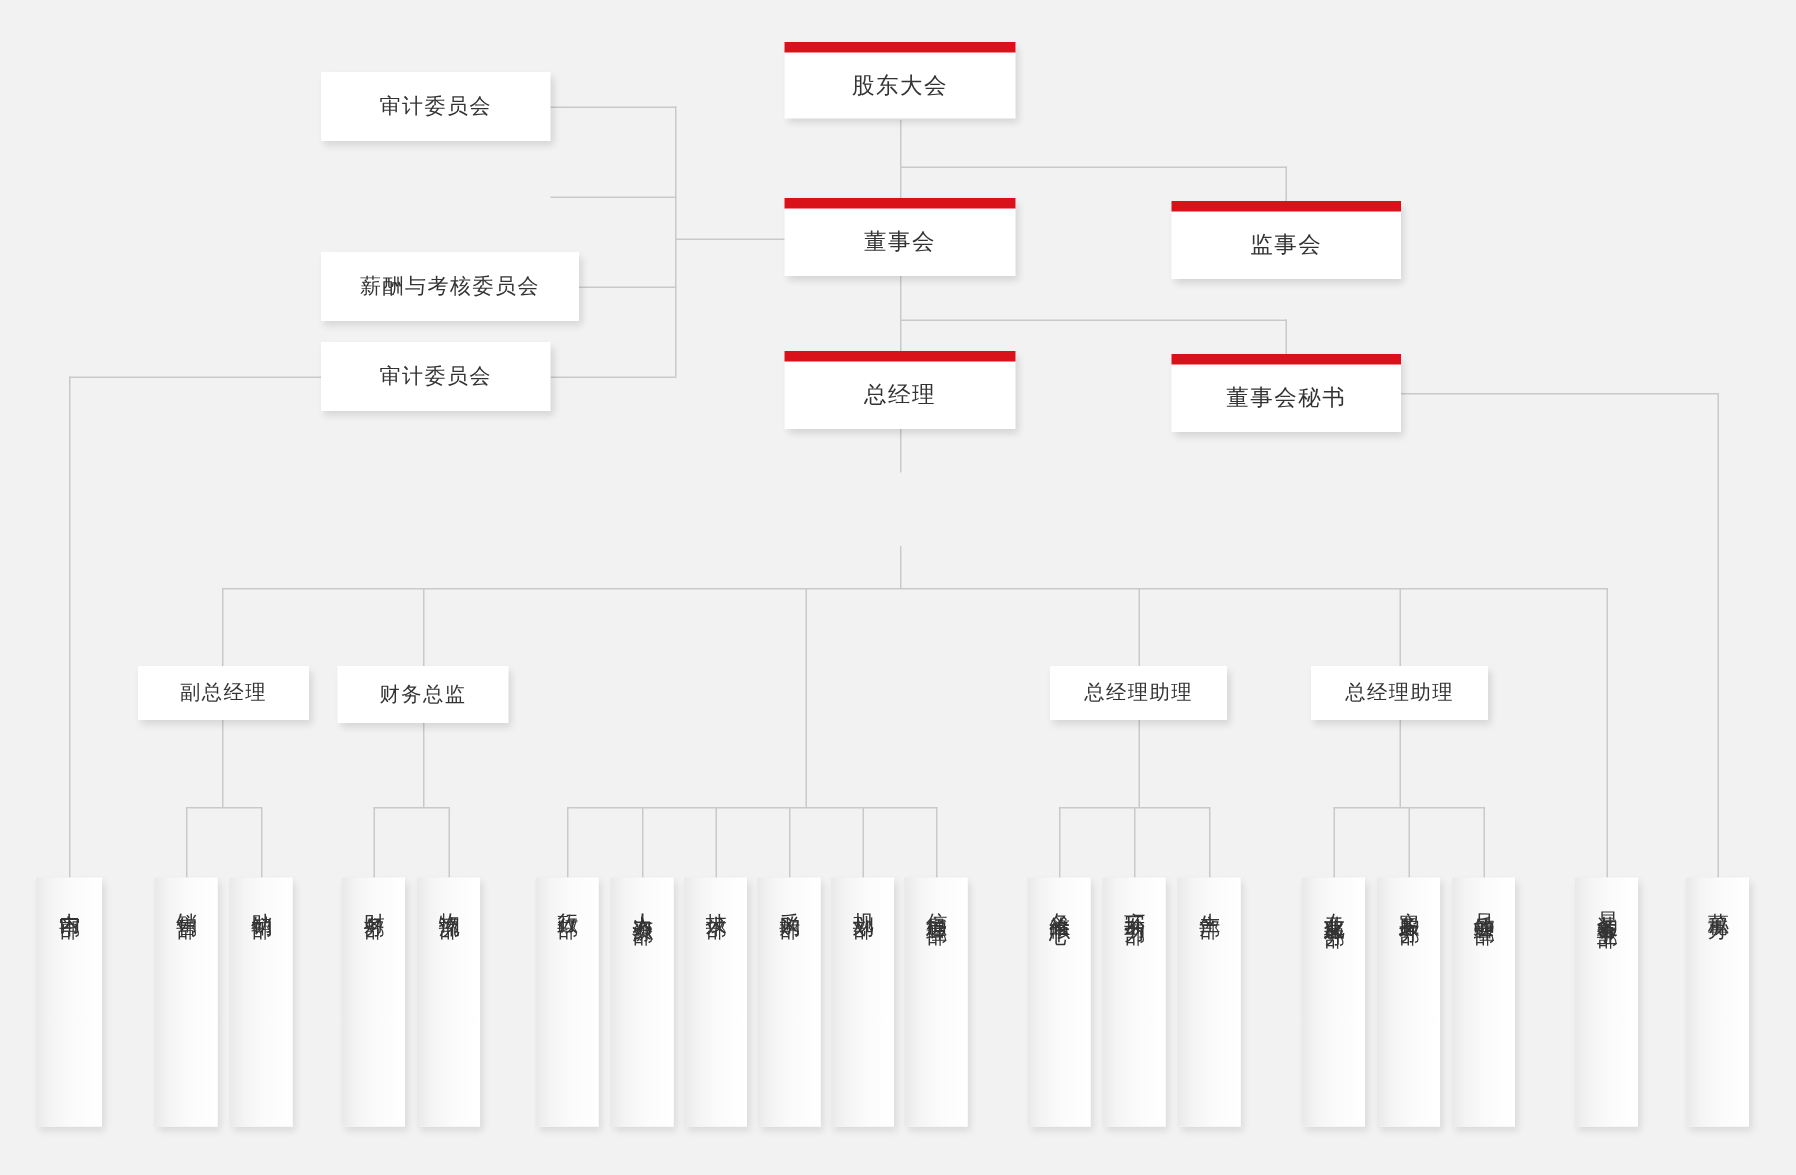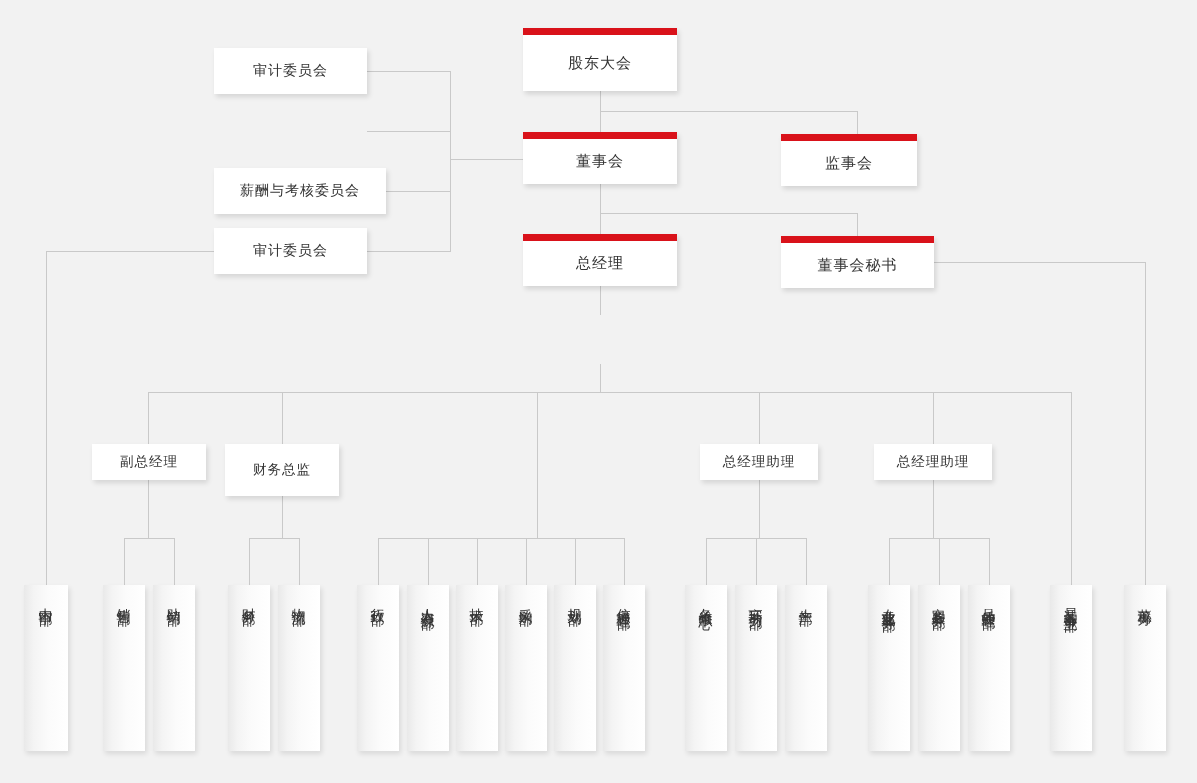--- a/index.html
+++ b/index.html
@@ -172,31 +172,31 @@
   <div class="line v" style="left:706px; top:538px; height:47px;"></div>
   <div class="line v" style="left:756px; top:538px; height:47px;"></div>
   <div class="line v" style="left:806px; top:538px; height:47px;"></div>
 
   <div class="line v" style="left:933px; top:480px; height:58px;"></div>
   <div class="line h" style="left:889px; top:538px; width:101px;"></div>
   <div class="line v" style="left:889px; top:538px; height:47px;"></div>
   <div class="line v" style="left:939px; top:538px; height:47px;"></div>
   <div class="line v" style="left:989px; top:538px; height:47px;"></div>
 
-  <div class="node-exec" style="left:523px; top:28px; width:154px; height:63px;">
+  <div class="node-exec" style="left:523px; top:28px; width:154px; height:51px;">
     <div class="redbar"></div>
     <span class="lbl">股东大会</span>
   </div>
 
   <div class="node-exec" style="left:523px; top:132px; width:154px; height:52px;">
     <div class="redbar"></div>
     <span class="lbl">董事会</span>
   </div>
 
-  <div class="node-exec" style="left:781px; top:134px; width:136px; height:52px;">
+  <div class="node-exec" style="left:781px; top:134px; width:153px; height:52px;">
     <div class="redbar"></div>
     <span class="lbl">监事会</span>
   </div>
 
   <div class="node-exec" style="left:523px; top:234px; width:154px; height:52px;">
     <div class="redbar"></div>
     <span class="lbl">总经理</span>
   </div>
 
   <div class="node-exec" style="left:781px; top:236px; width:153px; height:52px;">
@@ -211,21 +211,21 @@
   <div class="node-plain" style="left:214px; top:168px; width:172px; height:46px;">
     <span class="lbl">薪酬与考核委员会</span>
   </div>
   <div class="node-plain" style="left:214px; top:228px; width:153px; height:46px;">
     <span class="lbl">审计委员会</span>
   </div>
 
   <div class="node-mgr" style="left:92px; top:444px; width:114px; height:36px;">
     <span class="lbl">副总经理</span>
   </div>
-  <div class="node-mgr" style="left:225px; top:444px; width:114px; height:52px;">
+  <div class="node-mgr" style="left:225px; top:444px; width:114px; height:38px;">
     <span class="lbl">财务总监</span>
   </div>
   <div class="node-mgr" style="left:700px; top:444px; width:118px; height:36px;">
     <span class="lbl">总经理助理</span>
   </div>
   <div class="node-mgr" style="left:874px; top:444px; width:118px; height:36px;">
     <span class="lbl">总经理助理</span>
   </div>
 
   <div class="node-dept" style="left:24px; top:585px; width:44px; height:166px;">

